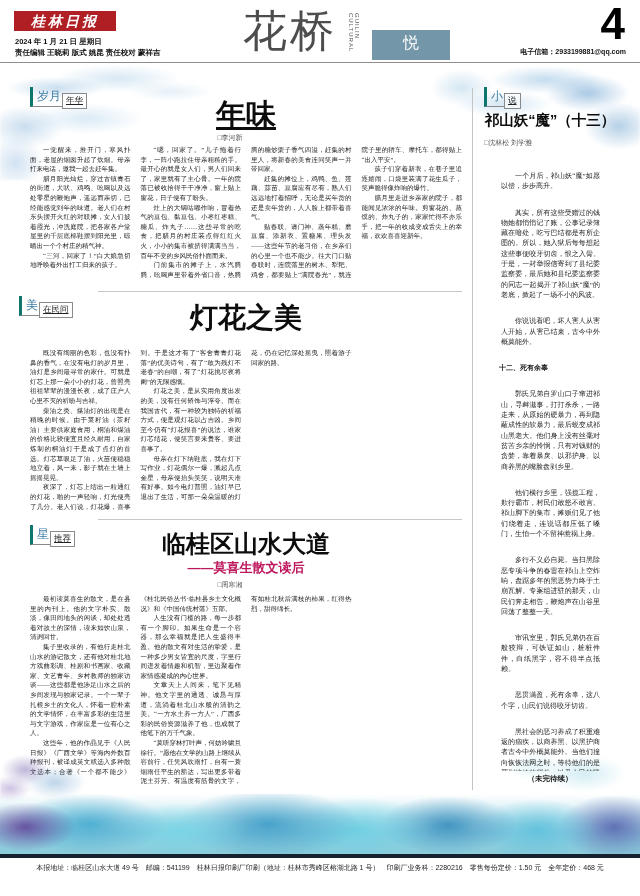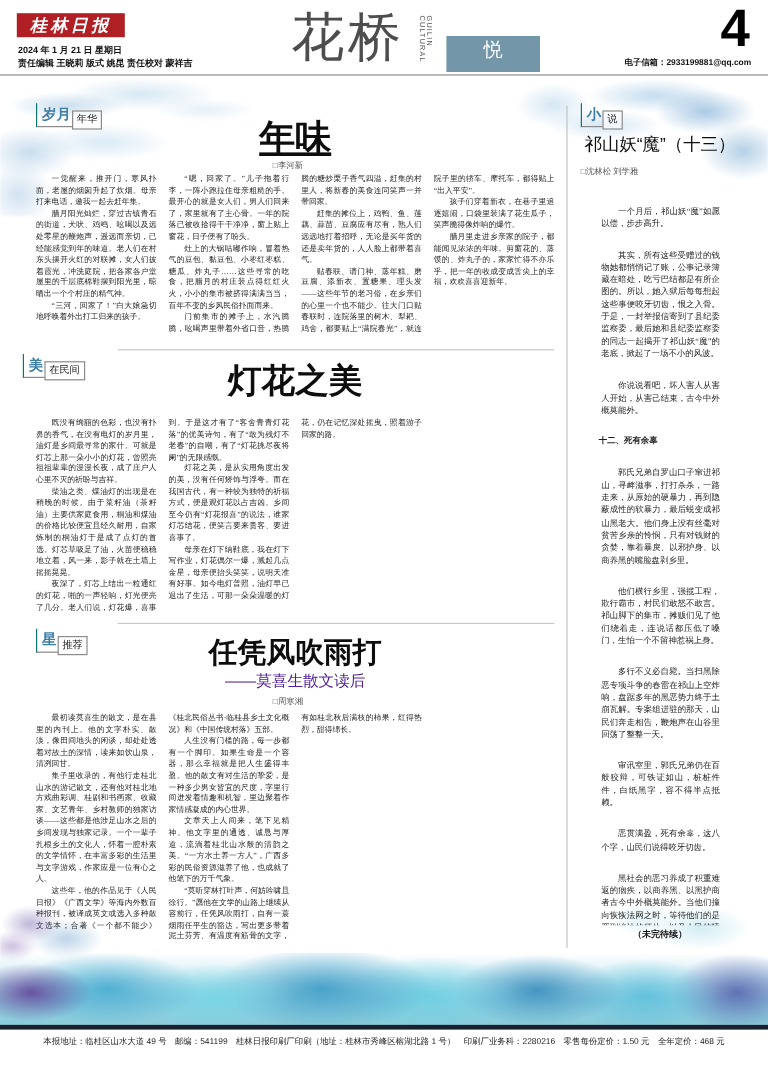--- a/index.html
+++ b/index.html
@@ -38,59 +38,59 @@
       radial-gradient(ellipse 110px 44px at 14% 50%, rgba(70,165,200,.85), transparent 70%),
       radial-gradient(ellipse 95px 40px at 28% 62%, rgba(125,210,225,.95), transparent 70%),
       radial-gradient(ellipse 130px 50px at 42% 50%, rgba(60,150,190,.85), transparent 70%),
       radial-gradient(ellipse 110px 46px at 56% 60%, rgba(115,205,222,.9), transparent 70%),
       radial-gradient(ellipse 100px 42px at 70% 52%, rgba(55,135,180,.85), transparent 70%),
       radial-gradient(ellipse 90px 44px at 84% 60%, rgba(100,190,215,.9), transparent 70%),
       radial-gradient(ellipse 80px 46px at 96% 55%, rgba(85,95,165,.85), transparent 70%),
       linear-gradient(to bottom, rgba(255,255,255,0) 0%, rgba(185,225,235,.55) 30%, rgba(145,205,222,.9) 65%, #8fcbd8 100%);}
   
   .masthead{position:absolute;left:0;top:0;width:640px;height:62px;z-index:4;}
-  .logo{position:absolute;left:14px;top:11px;width:90px;height:20px;background:#b01f24;color:#fff;
+  .logo{position:absolute;left:14px;top:11px;width:102px;height:20px;background:#b01f24;color:#fff;
         font-family:"Liberation Sans","DejaVu Sans",sans-serif;font-weight:bold;font-size:14px;
         text-align:center;line-height:20px;letter-spacing:3px;font-style:italic;}
   .date-line{position:absolute;left:15px;top:37px;font-size:7.5px;font-weight:bold;color:#111;
         font-family:"Liberation Sans","DejaVu Sans",sans-serif;}
   .staff-line{position:absolute;left:15px;top:48px;font-size:7.5px;font-weight:bold;color:#111;
         font-family:"Liberation Sans","DejaVu Sans",sans-serif;}
   .supp-title{position:absolute;left:243px;top:2px;font-size:44px;color:#4d4d4d;letter-spacing:3px;
         font-family:"Liberation Serif","DejaVu Serif",serif;}
   .supp-en{position:absolute;left:348px;top:13px;height:46px;writing-mode:vertical-rl;
         font-size:6px;color:#555;letter-spacing:1px;font-family:"Liberation Sans","DejaVu Sans",sans-serif;}
   .badge{position:absolute;left:372px;top:30px;width:78px;height:30px;background:#7396a9;color:#fff;
         font-size:16px;text-align:center;line-height:26px;letter-spacing:12px;text-indent:12px;
         font-family:"Liberation Sans","DejaVu Sans",sans-serif;}
   .page-num{position:absolute;right:15px;top:2px;font-size:44px;font-weight:bold;color:#000;
         font-family:"Liberation Sans","DejaVu Sans",sans-serif;line-height:44px;}
   .email-line{position:absolute;right:14px;top:47px;font-size:7px;font-weight:bold;color:#111;
         font-family:"Liberation Sans","DejaVu Sans",sans-serif;}
   .header-rule{position:absolute;left:0;top:62px;width:640px;height:1px;background:#8d8d8d;z-index:4;}
   
   .tag{position:absolute;z-index:2;font-family:"Liberation Sans","DejaVu Sans",sans-serif;white-space:nowrap;}
-  .tag-main{color:#3e7da5;font-weight:bold;font-size:12px;border-left:1px solid #0f766e;
+  .tag-main{color:#3e7da5;font-weight:normal;font-size:12px;border-left:3px solid #0f766e;
         border-bottom:1px solid #8a8a8a;padding:1px 2px 1px 4px;display:inline-block;}
   .tag-sub{color:#222;font-size:8.5px;border:1px solid #8a8a8a;padding:1px 3px;display:inline-block;
-        position:relative;top:3px;margin-left:-1px;background:rgba(255,255,255,.6);}
+        position:relative;top:3px;margin-left:-1px;background:rgba(255,255,255,.6);text-decoration:underline;}
   
   .a-title{position:absolute;left:30px;width:432px;text-align:center;color:#0d0d0d;z-index:2;
         font-family:"Liberation Sans","DejaVu Sans",sans-serif;font-weight:bold;}
-  .a-sub{position:absolute;left:30px;width:432px;text-align:center;color:#4c1d95;z-index:2;
-        font-family:"Liberation Sans","DejaVu Sans",sans-serif;font-weight:normal;font-size:13px;}
-  .a-author{position:absolute;left:24px;width:432px;text-align:center;font-size:7px;color:#555;z-index:2;}
+  .a-sub{position:absolute;left:30px;width:432px;text-align:center;color:#be185d;z-index:2;
+        font-family:"Liberation Sans","DejaVu Sans",sans-serif;font-weight:bold;font-size:13px;}
+  .a-author{position:absolute;left:14px;width:432px;text-align:center;font-size:7px;color:#555;z-index:2;}
   .a-body{position:absolute;left:30px;width:432px;z-index:1;column-count:4;column-gap:10px;
         column-fill:auto;overflow:hidden;font-size:6.5px;line-height:9.6px;text-align:justify;color:#1d1d1d;}
   .a-body p{margin:0;text-indent:2em;}
   .divider{position:absolute;left:98px;width:364px;height:1px;background:#c8c8c8;z-index:2;}
   
   .v-rule{position:absolute;left:472px;top:88px;width:1px;height:702px;background:#c4c4c4;z-index:1;}
   .n-title{position:absolute;left:480px;width:140px;top:111px;text-align:center;font-size:14.5px;
-        font-weight:normal;color:#0d0d0d;z-index:2;white-space:nowrap;
+        font-weight:bold;color:#0d0d0d;z-index:2;white-space:nowrap;
         font-family:"Liberation Sans","DejaVu Sans",sans-serif;}
   .n-author{position:absolute;left:484px;width:132px;top:138px;font-size:7px;color:#555;z-index:2;}
   .n-body{position:absolute;left:485px;top:155px;width:131px;height:616px;overflow:hidden;z-index:1;
         font-size:7px;line-height:10.3px;text-align:justify;color:#1d1d1d;}
   .n-body p{margin:16px;text-indent:2em;}
   .n-body .subhead{font-weight:bold;margin:5px 0 3px;font-family:"Liberation Sans","DejaVu Sans",sans-serif;}
   .tbc{position:absolute;left:484px;width:132px;top:774px;text-align:center;font-size:7.5px;
         font-weight:bold;color:#111;z-index:2;}
   
   .footer-line{position:absolute;left:0;top:863px;width:640px;text-align:center;font-size:7px;
@@ -147,21 +147,21 @@
     <p>夜深了，灯芯上结出一粒通红的灯花，啪的一声轻响，灯光便亮了几分。老人们说，灯花爆，喜事到。于是这才有了“客舍青青灯花落”的优美诗句，有了“敢为残灯不老春”的自嘲，有了“灯花挑尽夜将阑”的无限感慨。</p>
     <p>灯花之美，是从实用角度出发的美，没有任何矫饰与浮夸。而在我国古代，有一种较为独特的祈福方式，便是观灯花以占吉凶。乡间至今仍有“灯花报喜”的说法，谁家灯芯结花，便笑言要来贵客、要进喜事了。</p>
     <p>母亲在灯下纳鞋底，我在灯下写作业，灯花偶尔一爆，溅起几点金星，母亲便抬头笑笑，说明天准有好事。如今电灯普照，油灯早已退出了生活，可那一朵朵温暖的灯花，仍在记忆深处摇曳，照着游子回家的路。</p>
   </div>
 
   <div class="divider" style="top:519px;"></div>
 
   <div class="tag" style="left:30px;top:524px;">
     <span class="tag-main">星</span><span class="tag-sub">推荐</span>
   </div>
-  <div class="a-title" style="top:528px;font-size:24px;">任凭风吹雨打</div>
+  <div class="a-title" style="top:528px;font-size:24px;">临桂区山水大道</div>
   <div class="a-sub" style="top:559px;">——莫喜生散文读后</div>
   <div class="a-author" style="top:580px;">□周寒湘</div>
   <div class="a-body" style="top:594px;height:200px;">
     <p>最初读莫喜生的散文，是在县里的内刊上。他的文字朴实、散淡，像田间地头的闲谈，却处处透着对故土的深情，读来如饮山泉，清冽回甘。</p>
     <p>集子里收录的，有他行走桂北山水的游记散文，还有他对桂北地方戏曲彩调、桂剧和书画家、收藏家、文艺青年、乡村教师的独家访谈——这些都是他涉足山水之后的乡间发现与独家记录。一个一辈子扎根乡土的文化人，怀着一腔朴素的文学情怀，在丰富多彩的生活里与文字游戏，作家应是一位有心之人。</p>
     <p>这些年，他的作品见于《人民日报》《广西文学》等海内外数百种报刊，被译成英文或选入多种散文选本；合著《一个都不能少》《桂北民俗丛书·临桂县乡土文化概况》和《中国传统村落》五部。</p>
     <p>人生没有门槛的路，每一步都有一个脚印。如果生命是一个容器，那么幸福就是把人生盛得丰盈。他的散文有对生活的挚爱，是一种多少男女皆宜的尺度，字里行间迸发着情趣和机智，里边聚着作家情感凝成的内心世界。</p>
     <p>文章天上人间来，笔下见精神。他文字里的通透、诚恳与厚道，流淌着桂北山水般的清韵之美。“一方水土养一方人”，广西多彩的民俗资源滋养了他，也成就了他笔下的万千气象。</p>
     <p>“莫听穿林打叶声，何妨吟啸且徐行。”愿他在文学的山路上继续从容前行，任凭风吹雨打，自有一蓑烟雨任平生的豁达，写出更多带着泥土芬芳、有温度有筋骨的文字，有如桂北秋后满枝的柿果，红得热烈，甜得绵长。</p>
   </div>

